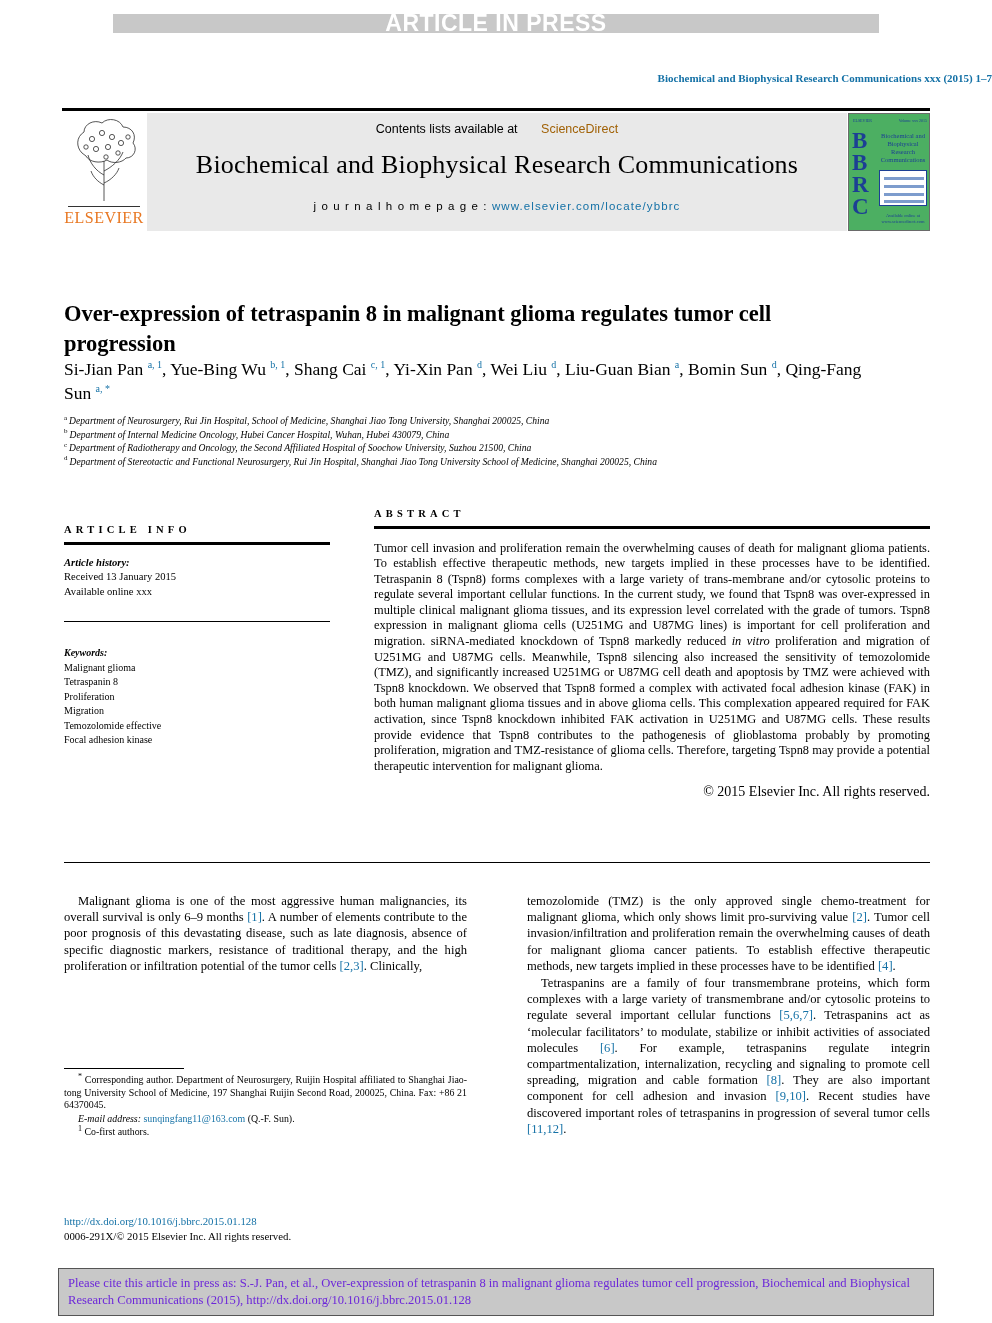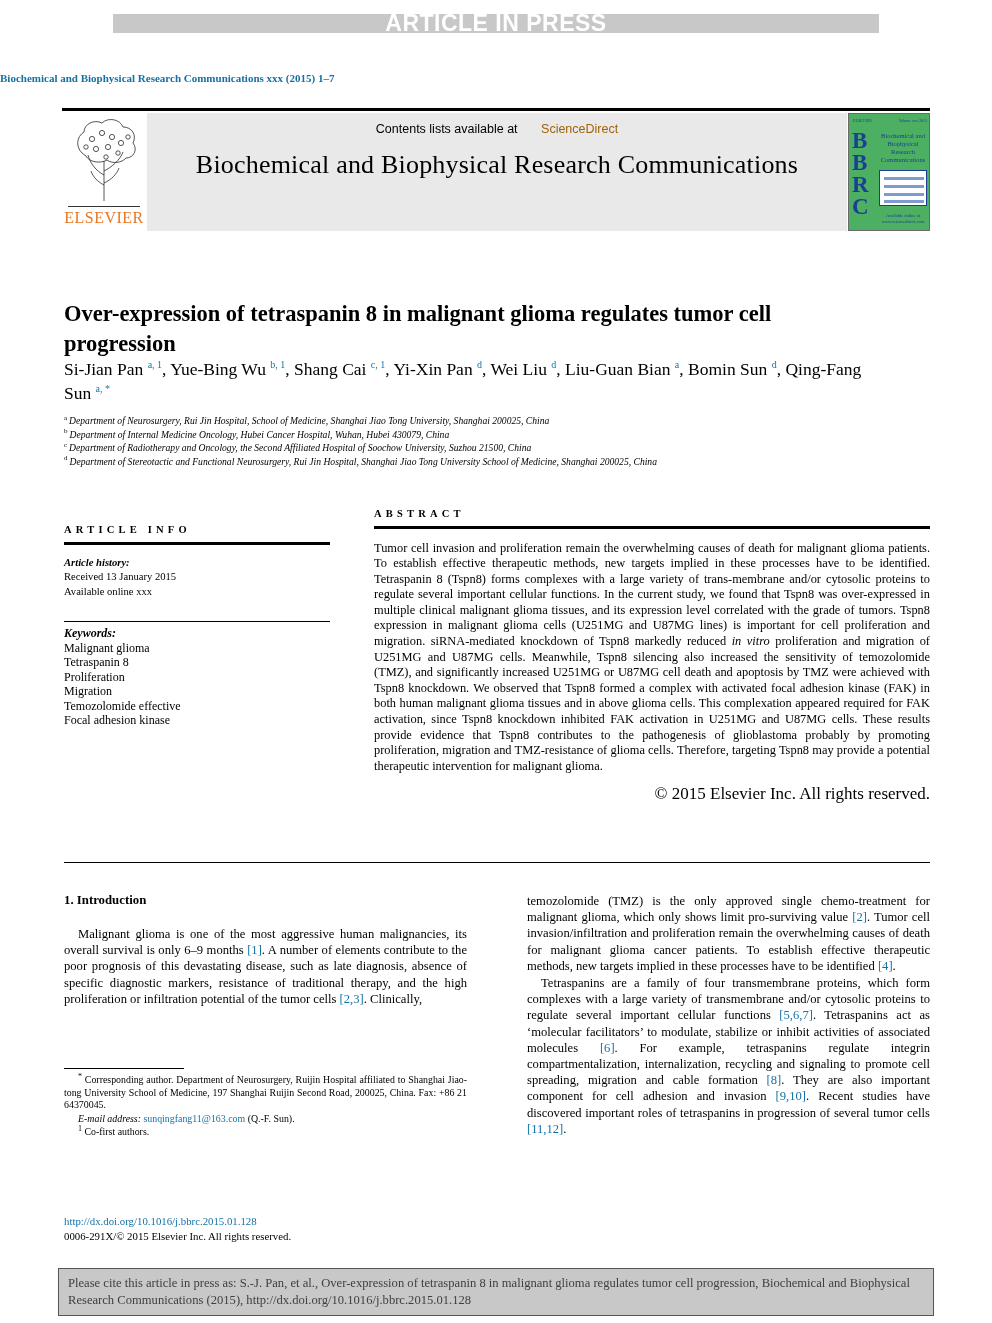--- a/index.html
+++ b/index.html
@@ -33,21 +33,21 @@
     align-items: center;
     justify-content: center;
   }
 
   
   .running-head {
     position: absolute;
     left: 0;
     top: 72px;
     width: 992px;
-    text-align: left;
+    text-align: right;
     color: #1471a6;
     font-family: "Liberation Serif", serif;
     font-weight: bold;
     font-size: 11px;
   }
 
   
   .masthead-rule {
     position: absolute;
     left: 62px;
@@ -282,44 +282,44 @@
     font-family: "Liberation Serif", serif;
     font-size: 10.6px;
     line-height: 14.5px;
   }
   .history-block .lbl {
     font-style: italic;
     font-weight: bold;
   }
   .keywords-block {
     margin-top: 22px;
-    padding-top: 4px;
+    padding-top: 24px;
     border-top: 1px solid #000;
     font-family: "Liberation Serif", serif;
-    font-size: 12px;
+    font-size: 10px;
     line-height: 14.5px;
   }
   .keywords-block .lbl {
     font-style: italic;
     font-weight: bold;
   }
 
   .abstract-text {
     margin-top: 12px;
     font-family: "Liberation Serif", serif;
     font-size: 12.4px;
     line-height: 15.6px;
     text-align: justify;
   }
   .abstract-text i { font-style: italic; }
   .copyright-line {
     margin-top: 10px;
     text-align: right;
     font-family: "Liberation Serif", serif;
-    font-size: 17px;
+    font-size: 14px;
   }
 
   .sep-rule {
     position: absolute;
     left: 64px;
     top: 862px;
     width: 866px;
     height: 1px;
     background: #000;
   }
@@ -402,21 +402,21 @@
     top: 1268px;
     width: 876px;
     height: 48px;
     background: #c8c8c8;
     border: 1px solid #555;
     box-sizing: border-box;
     padding: 6px 9px;
     font-family: "Liberation Serif", serif;
     font-size: 12.6px;
     line-height: 17px;
-    color: #404040;
+    color: #6d28d9;
   }
 </style>
 </head>
 <body>
 
 <div class="press-banner">
   <span>ARTICLE IN PRESS</span>
 </div>
 
 <div class="running-head">Biochemical and Biophysical Research Communications xxx (2015) 1–7</div>
@@ -443,20 +443,23 @@
     </svg>
     <div class="tree-rule"></div>
     <div class="elsevier-word">ELSEVIER</div>
   </div>
 
   <div class="masthead-grey">
     <div class="contents-line">
       <span>Contents lists available at </span><span class="sd">ScienceDirect</span>
     </div>
     <div class="journal-title">Biochemical and Biophysical Research Communications</div>
+    <div class="homepage-line">
+      <span>j o u r n a l   h o m e p a g e :  </span><span class="url">www.elsevier.com/locate/ybbrc</span>
+    </div>
   </div>
 
   <div class="bbrc-cover">
     <div class="bbrc-top">
       <span>ELSEVIER</span>
       <span>Volume xxx 2015</span>
     </div>
     <div class="bbrc-letters">B<br>B<br>R<br>C</div>
     <div class="bbrc-title">Biochemical and Biophysical Research Communications</div>
     <div class="bbrc-img"></div>
@@ -504,21 +507,20 @@
     <div class="col-head">ABSTRACT</div>
     <div class="hr-thick"></div>
     <div class="abstract-text"><span>Tumor cell invasion and proliferation remain the overwhelming causes of death for malignant glioma patients. To establish effective therapeutic methods, new targets implied in these processes have to be identified. Tetraspanin 8 (Tspn8) forms complexes with a large variety of trans-membrane and/or cytosolic proteins to regulate several important cellular functions. In the current study, we found that Tspn8 was over-expressed in multiple clinical malignant glioma tissues, and its expression level correlated with the grade of tumors. Tspn8 expression in malignant glioma cells (U251MG and U87MG lines) is important for cell proliferation and migration. siRNA-mediated knockdown of Tspn8 markedly reduced </span><i>in vitro</i><span> proliferation and migration of U251MG and U87MG cells. Meanwhile, Tspn8 silencing also increased the sensitivity of temozolomide (TMZ), and significantly increased U251MG or U87MG cell death and apoptosis by TMZ were achieved with Tspn8 knockdown. We observed that Tspn8 formed a complex with activated focal adhesion kinase (FAK) in both human malignant glioma tissues and in above glioma cells. This complexation appeared required for FAK activation, since Tspn8 knockdown inhibited FAK activation in U251MG and U87MG cells. These results provide evidence that Tspn8 contributes to the pathogenesis of glioblastoma probably by promoting proliferation, migration and TMZ-resistance of glioma cells. Therefore, targeting Tspn8 may provide a potential therapeutic intervention for malignant glioma.</span></div>
     <div class="copyright-line">© 2015 Elsevier Inc. All rights reserved.</div>
   </div>
 </div>
 
 <div class="sep-rule"></div>
 
 <div class="body-left">
-  <div class="sec-head">1.  Introduction</div>
   <div>
       <p class="para"><span>Malignant glioma is one of the most aggressive human malignancies, its overall survival is only 6–9 months </span><span class="ref">[1]</span><span>. A number of elements contribute to the poor prognosis of this devastating disease, such as late diagnosis, absence of specific diagnostic markers, resistance of traditional therapy, and the high proliferation or infiltration potential of the tumor cells </span><span class="ref">[2,3]</span><span>. Clinically,</span></p>
     </div>
 </div>
 
 <div class="body-right">
   <div>
       <p class="para noindent"><span>temozolomide (TMZ) is the only approved single chemo-treatment for malignant glioma, which only shows limit pro-surviving value </span><span class="ref">[2]</span><span>. Tumor cell invasion/infiltration and proliferation remain the overwhelming causes of death for malignant glioma cancer patients. To establish effective therapeutic methods, new targets implied in these processes have to be identified </span><span class="ref">[4]</span><span>.</span></p>
       <p class="para"><span>Tetraspanins are a family of four transmembrane proteins, which form complexes with a large variety of transmembrane and/or cytosolic proteins to regulate several important cellular functions </span><span class="ref">[5,6,7]</span><span>. Tetraspanins act as ‘molecular facilitators’ to modulate, stabilize or inhibit activities of associated molecules </span><span class="ref">[6]</span><span>. For example, tetraspanins regulate integrin compartmentalization, internalization, recycling and signaling to promote cell spreading, migration and cable formation </span><span class="ref">[8]</span><span>. They are also important component for cell adhesion and invasion </span><span class="ref">[9,10]</span><span>. Recent studies have discovered important roles of tetraspanins in progression of several tumor cells </span><span class="ref">[11,12]</span><span>.</span></p>
     </div>

